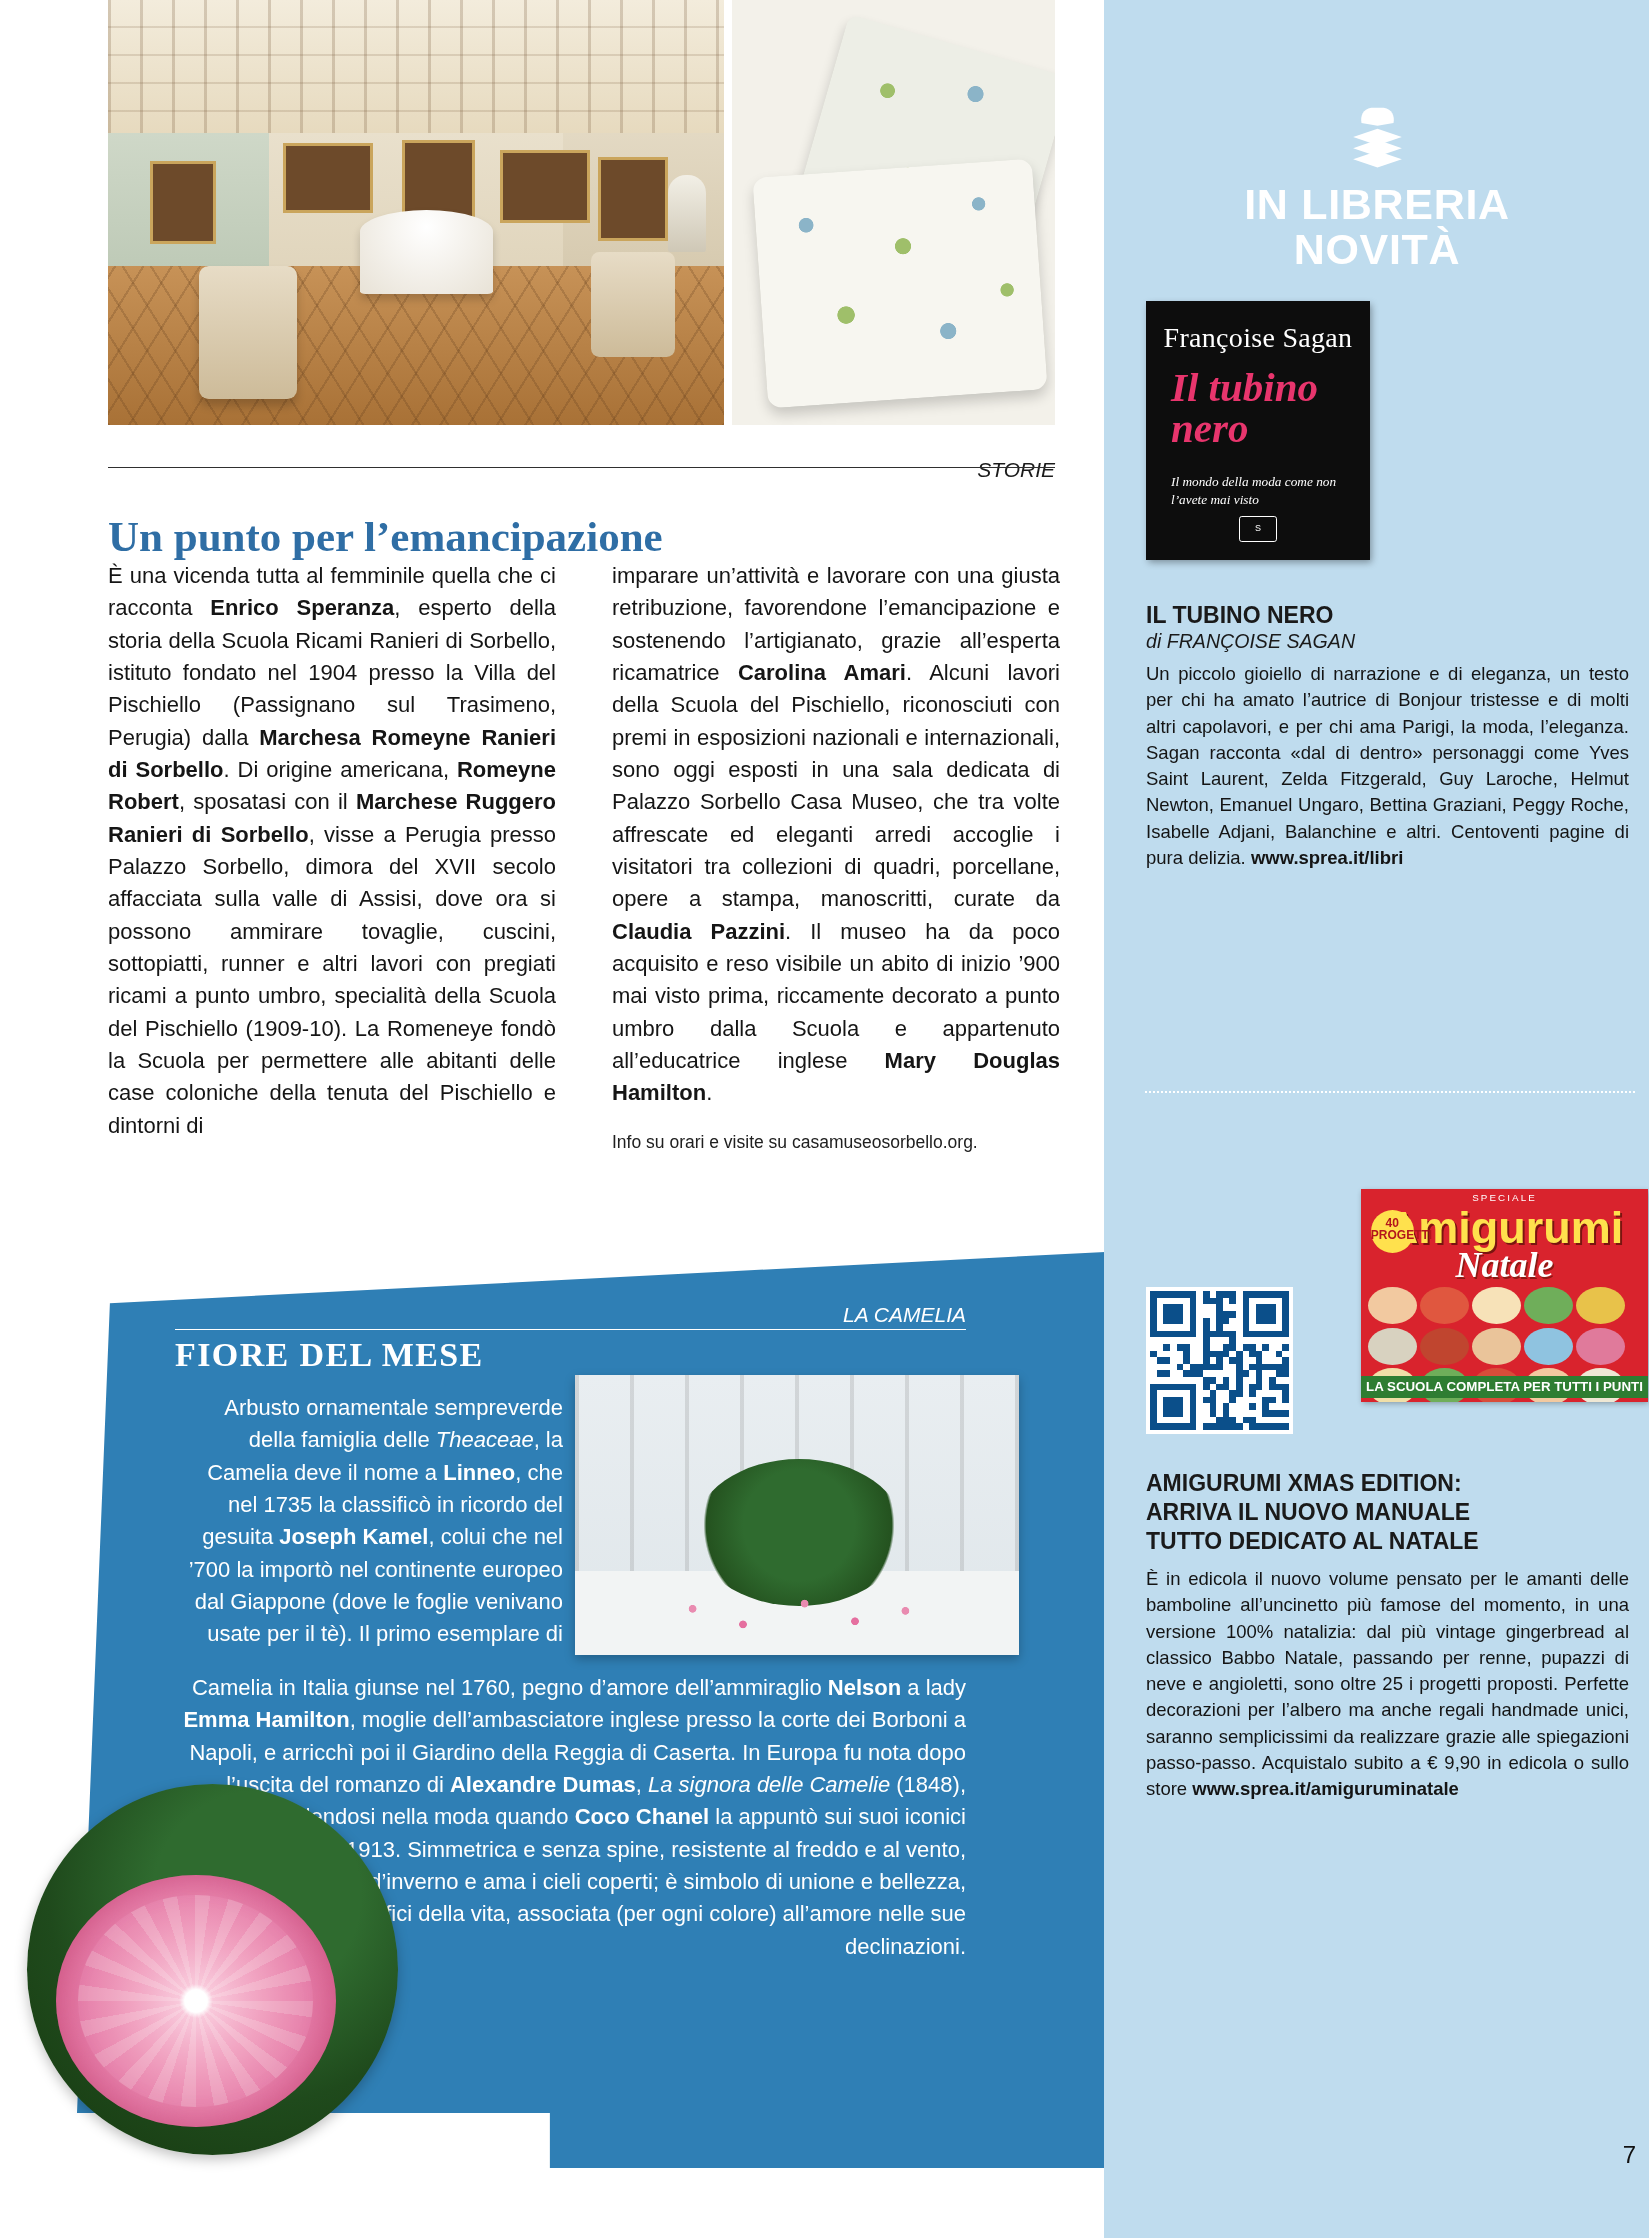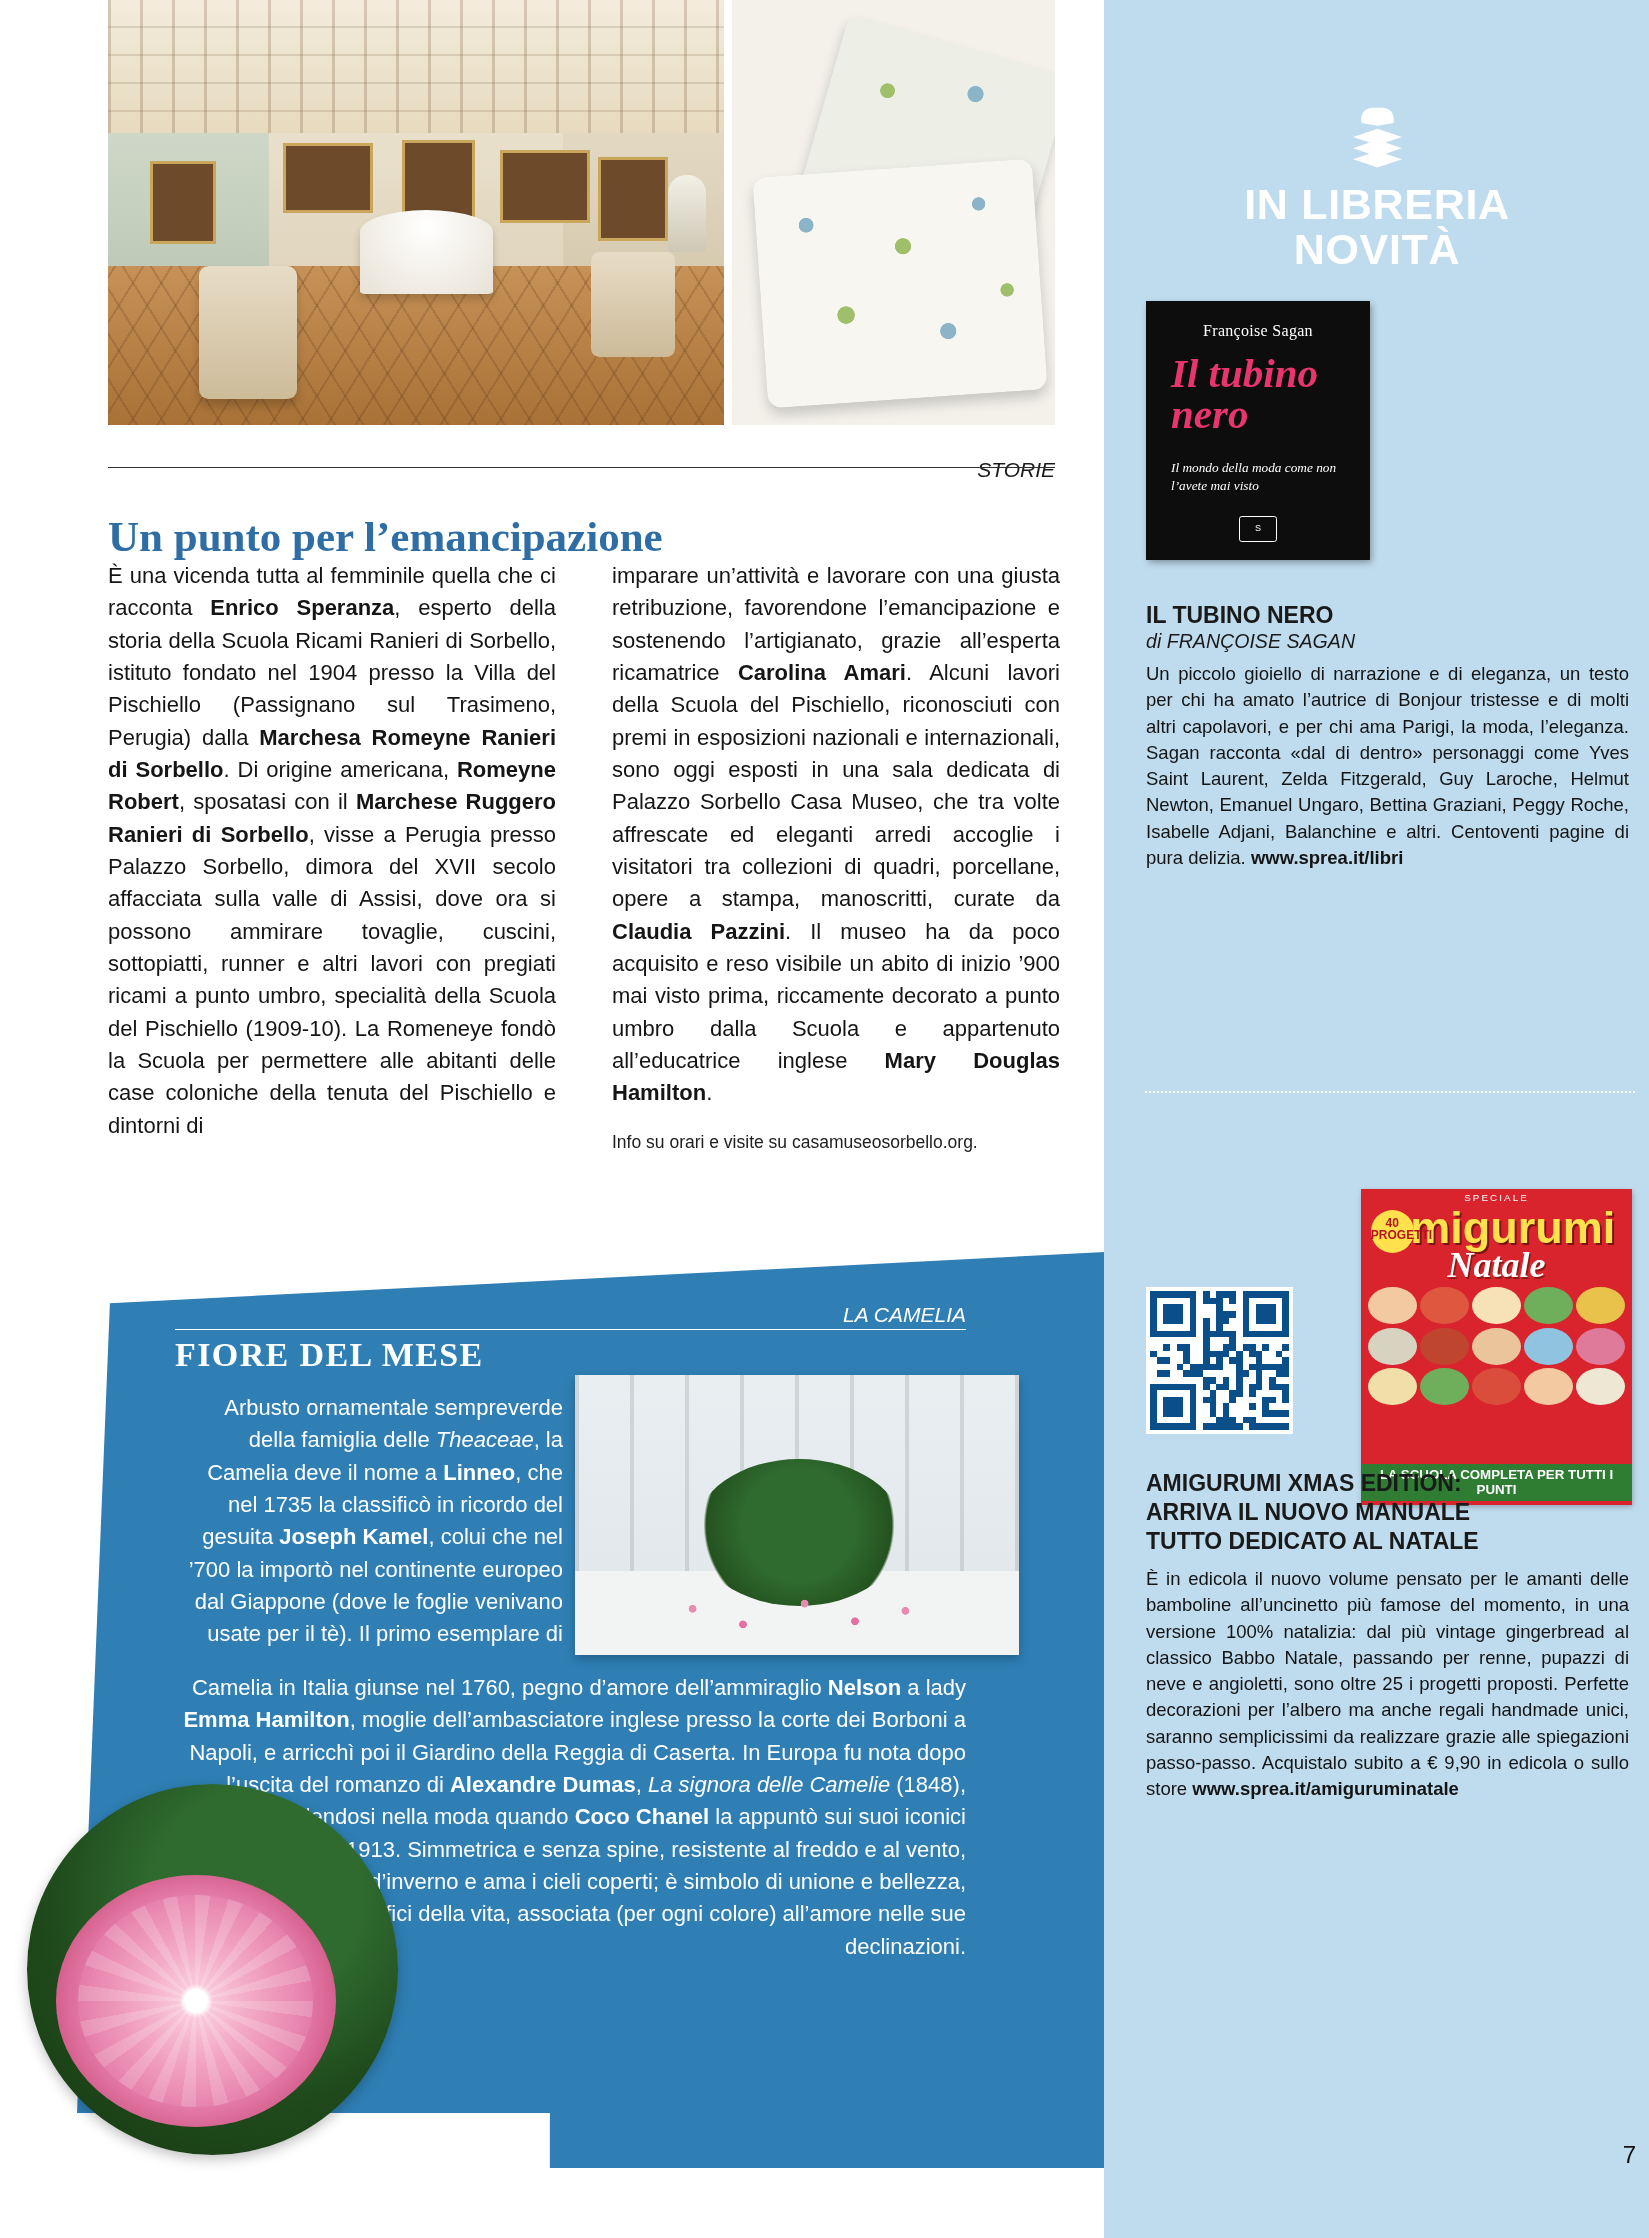--- a/index.html
+++ b/index.html
@@ -27,21 +27,21 @@
     font-size:43px; line-height:1.05; letter-spacing:0.7px;
     margin-top:9.8px;
   }
 
   .book-cover {
     position:absolute; left:14px; top:301px; width:224px; height:259px;
     background:#0d0d0d; box-shadow:2.1px 2.8px 7px rgba(0,0,0,0.35);
     overflow:hidden;
   }
   .book-cover .bc-author {
-    color:#ffffff; font-family:"Liberation Serif", serif; font-size:16px;
+    color:#ffffff; font-family:"Liberation Serif", serif; font-size:28px;
     text-align:center; margin-top:21px; letter-spacing:0.3px;
   }
   .book-cover .bc-title {
     color:#e8356d; font-family:"Liberation Serif", serif; font-style:italic;
     font-weight:bold; font-size:41px; line-height:1.0; margin-top:12.6px;
     padding-left:25px;
   }
   .book-cover .bc-sub {
     color:#ffffff; font-family:"Liberation Serif", serif; font-style:italic;
     font-size:13.3px; line-height:1.35; margin-top:24px; padding-left:25px;
@@ -73,22 +73,22 @@
   }
 
   .edicola-title {
     position:absolute; left:14px; top:1119px; width:490px;
     text-align:right; color:#ffffff; font-weight:bold; font-size:39px;
     letter-spacing:0.3px;
   }
 
   
   .mag-cover {
-    position:absolute; left:229px; top:1189px; width:271px; height:316px;
-    background:#d9232d; overflow:hidden; box-shadow:1.4px 2.1px 5.6px rgba(0,0,0,0.3);
+    position:absolute; left:229px; top:1189px; width:271px; height:213px;
+    background:#d9232d; overflow:hidden; box-shadow:1.4px 2.1px 5.6px rgba(0,0,0,0.3);padding-left:16px;
   }
   .mag-top { position:absolute; top:2.8px; left:0; width:100%; text-align:center;
     color:#ffffff; font-size:9.8px; letter-spacing:2.1px; }
   .mag-title { position:absolute; top:12.6px; left:0; width:100%; text-align:center;
     font-weight:bold; font-size:45px; color:#ffe14d;
     text-shadow:2.1px 2.1px 0 #7a1410; font-family:"Liberation Sans", sans-serif; }
   .mag-title2 { position:absolute; top:55px; left:0; width:100%; text-align:center;
     font-style:italic; font-weight:bold; font-size:36px; color:#ffffff;
     text-shadow:1.4px 2.1px 0 #8a1a14; font-family:"Liberation Serif", serif; }
   .mag-badge { position:absolute; top:21px; left:9.8px; width:43px; height:43px;

